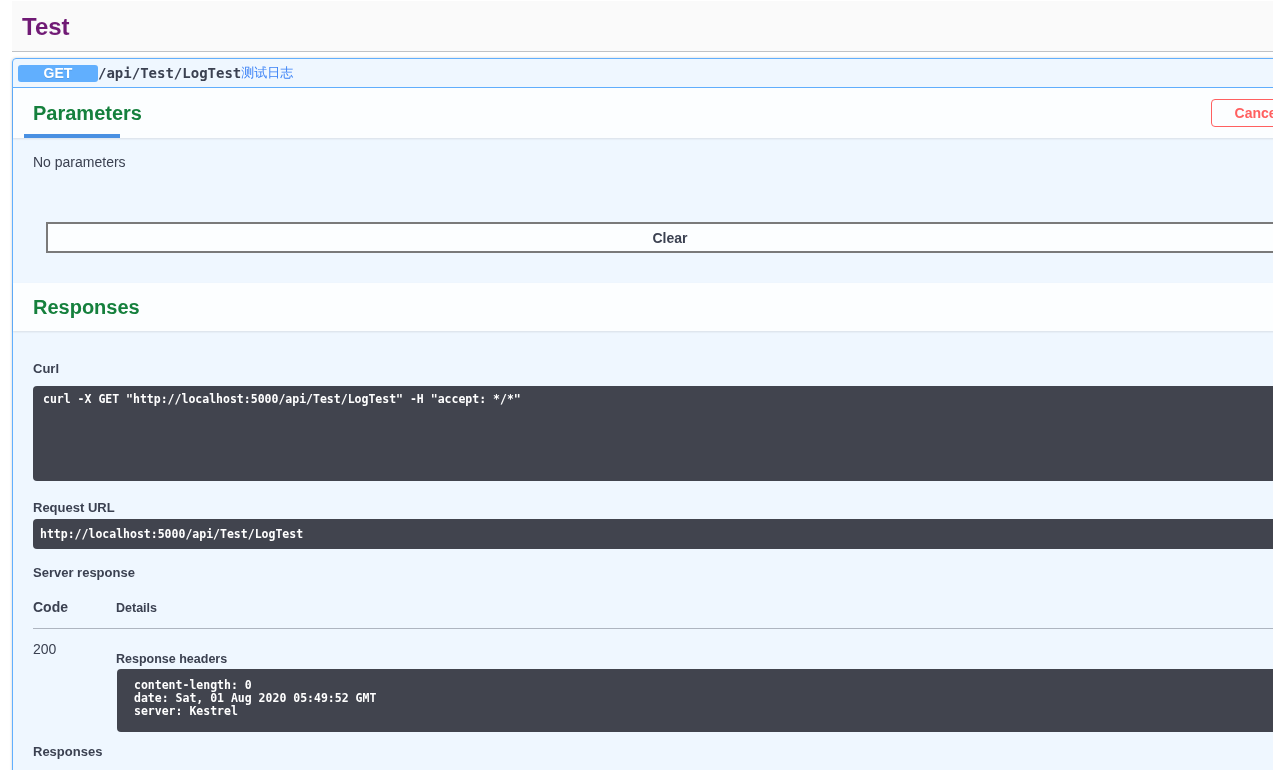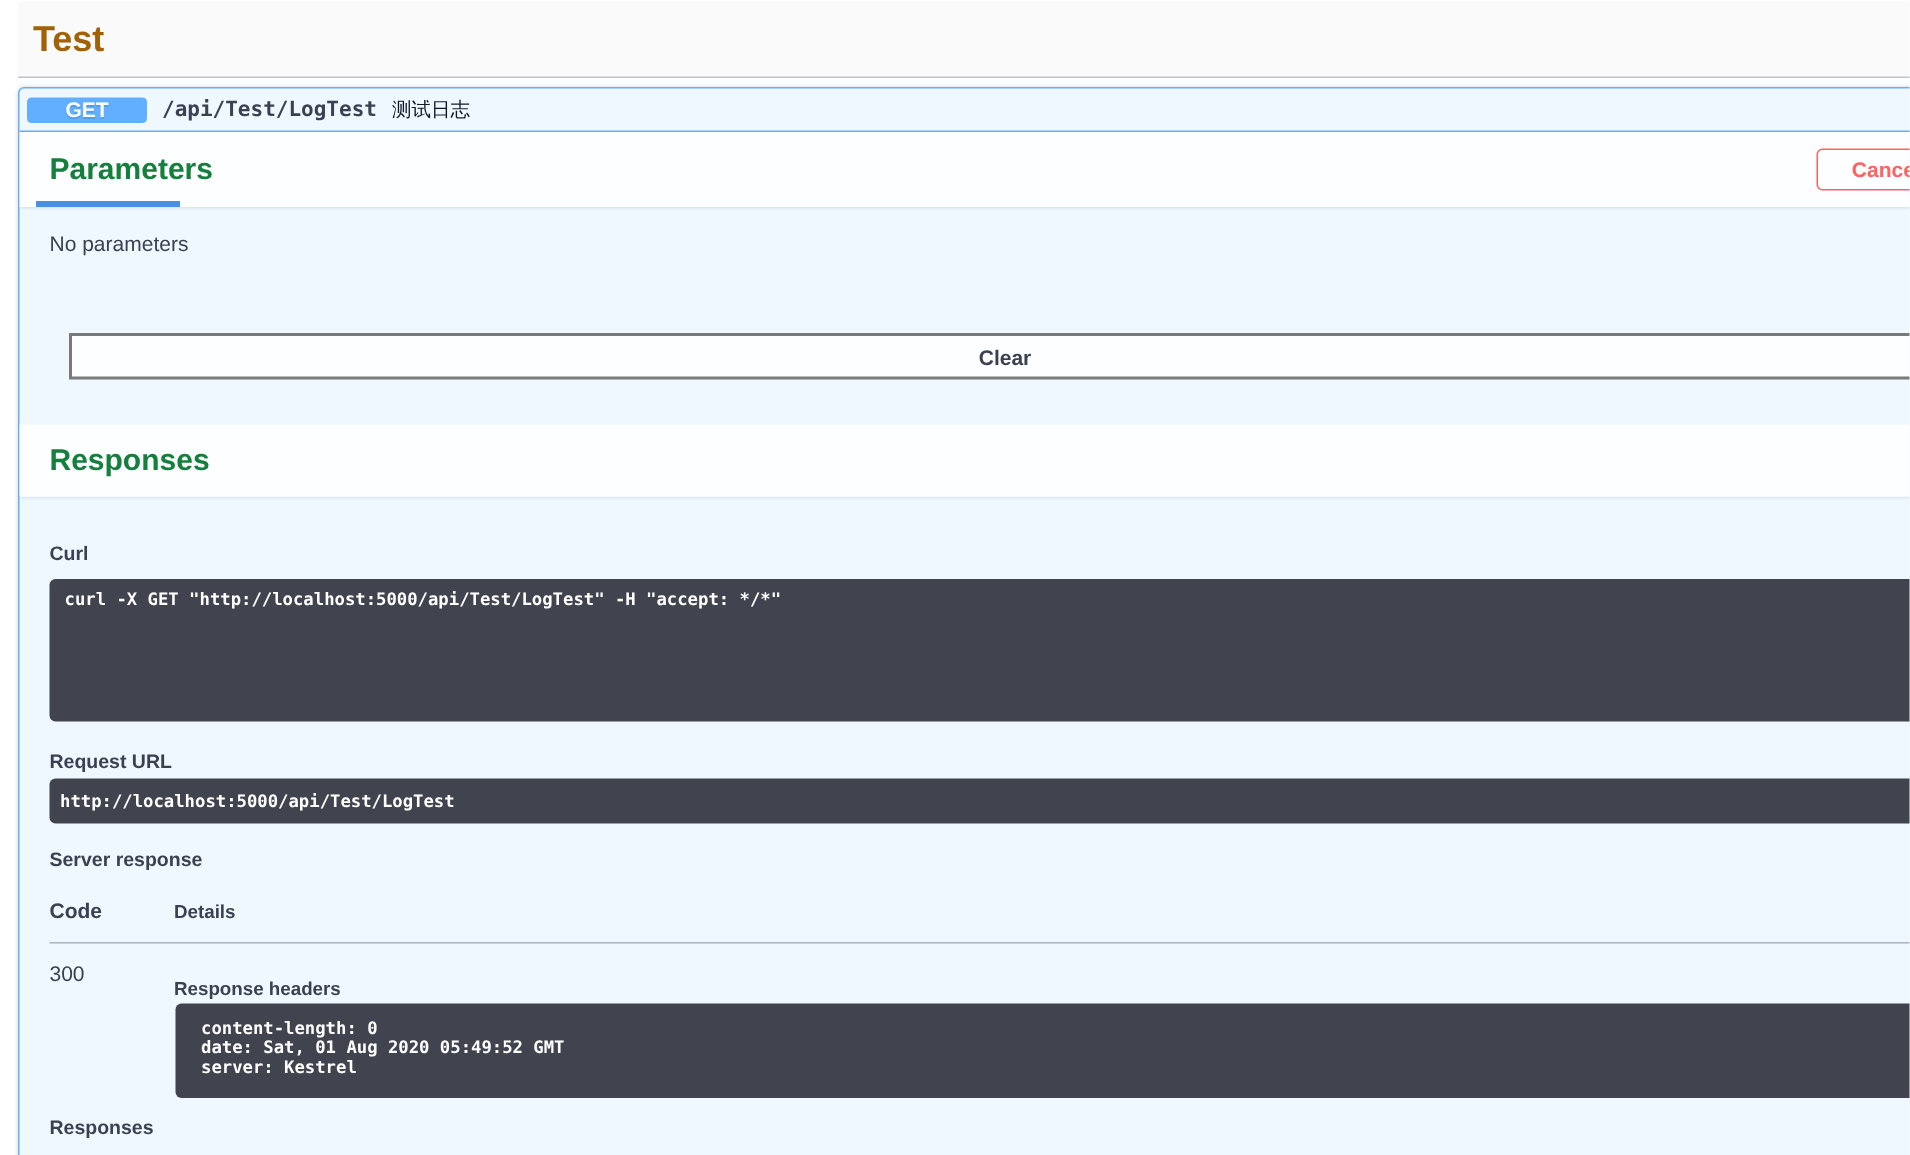--- a/index.html
+++ b/index.html
@@ -7,21 +7,21 @@
   body { font-family: "Liberation Sans", sans-serif; color: #3b4151; }
   .page { width: 1313px; margin-left: 12px; padding-top: 1px; }
 
   
   .tag-header {
     background: #fafafa;
     border-bottom: 1px solid rgba(59,65,81,.3);
     padding: 10px 20px 9px 10px;
     display: flex; align-items: center;
   }
-  .tag-title { font-size: 24px; font-weight: bold; color: #a16207; line-height: 31px; }
+  .tag-title { font-size: 24px; font-weight: bold; color: #701a75; line-height: 31px; }
 
   
   .opblock {
     margin-top: 6px;
     border: 1px solid #61affe;
     border-radius: 4px;
     background: rgba(97,175,254,.1);
     box-shadow: 0 0 3px rgba(0,0,0,.19);
   }
   .opblock-summary {
@@ -31,25 +31,24 @@
   }
   .method-badge {
     width: 80px; height: 17px;
     background: #61affe; border-radius: 3px;
     color: #fff; font-weight: bold; font-size: 14px;
     display: flex; align-items: center; justify-content: center;
     text-shadow: 0 1px 0 rgba(0,0,0,.1);
     cursor: pointer;
   }
   .opblock-path {
-    margin-left: 10px;
     font-family: "DejaVu Sans Mono", monospace;
     font-weight: bold; font-size: 14px; color: #3b4151;
   }
-  .opblock-desc { margin-left: 10px; font-size: 13px; color: #0f172a; }
+  .opblock-desc { font-size: 13px; color: #3b82f6; }
 
   
   .section-header {
     position: relative;
     background: rgba(255,255,255,.8);
     box-shadow: 0 1px 2px rgba(0,0,0,.1);
     display: flex; align-items: center;
     padding: 0 20px;
   }
   .section-header.params { height: 50px; }
@@ -174,21 +173,21 @@
 
       <table class="live-responses">
         <thead>
           <tr>
             <th class="col-code">Code</th>
             <th class="col-details">Details</th>
           </tr>
         </thead>
         <tbody>
           <tr>
-            <td class="cell-code">300</td>
+            <td class="cell-code">200</td>
             <td class="cell-details">
               <div class="resp-headers-label">Response headers</div>
               <div class="dark headers-block">content-length: 0
 date: Sat, 01 Aug 2020 05:49:52 GMT
 server: Kestrel</div>
             </td>
           </tr>
         </tbody>
       </table>
 

